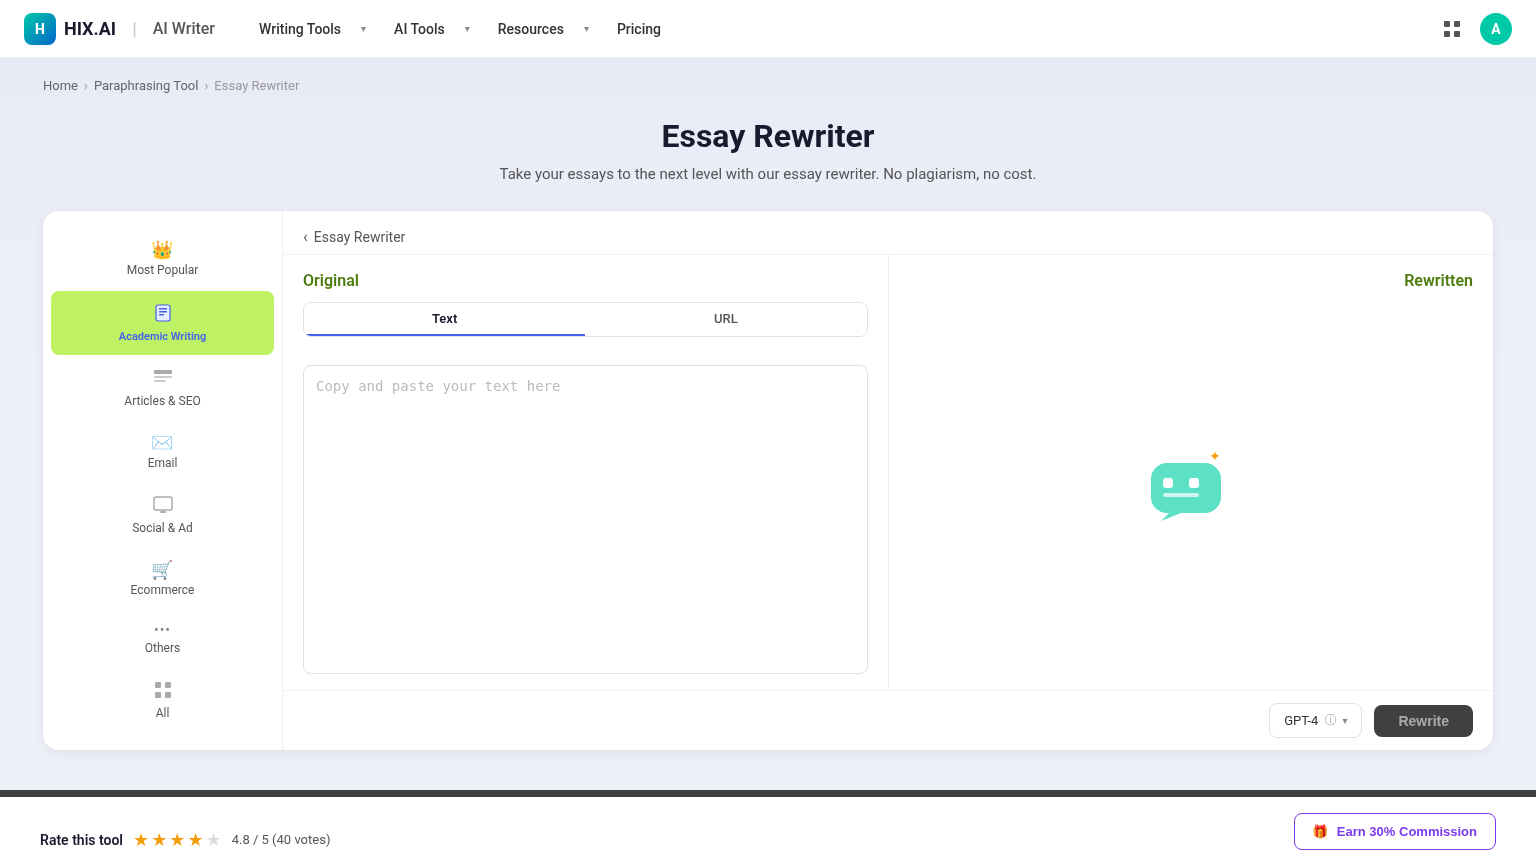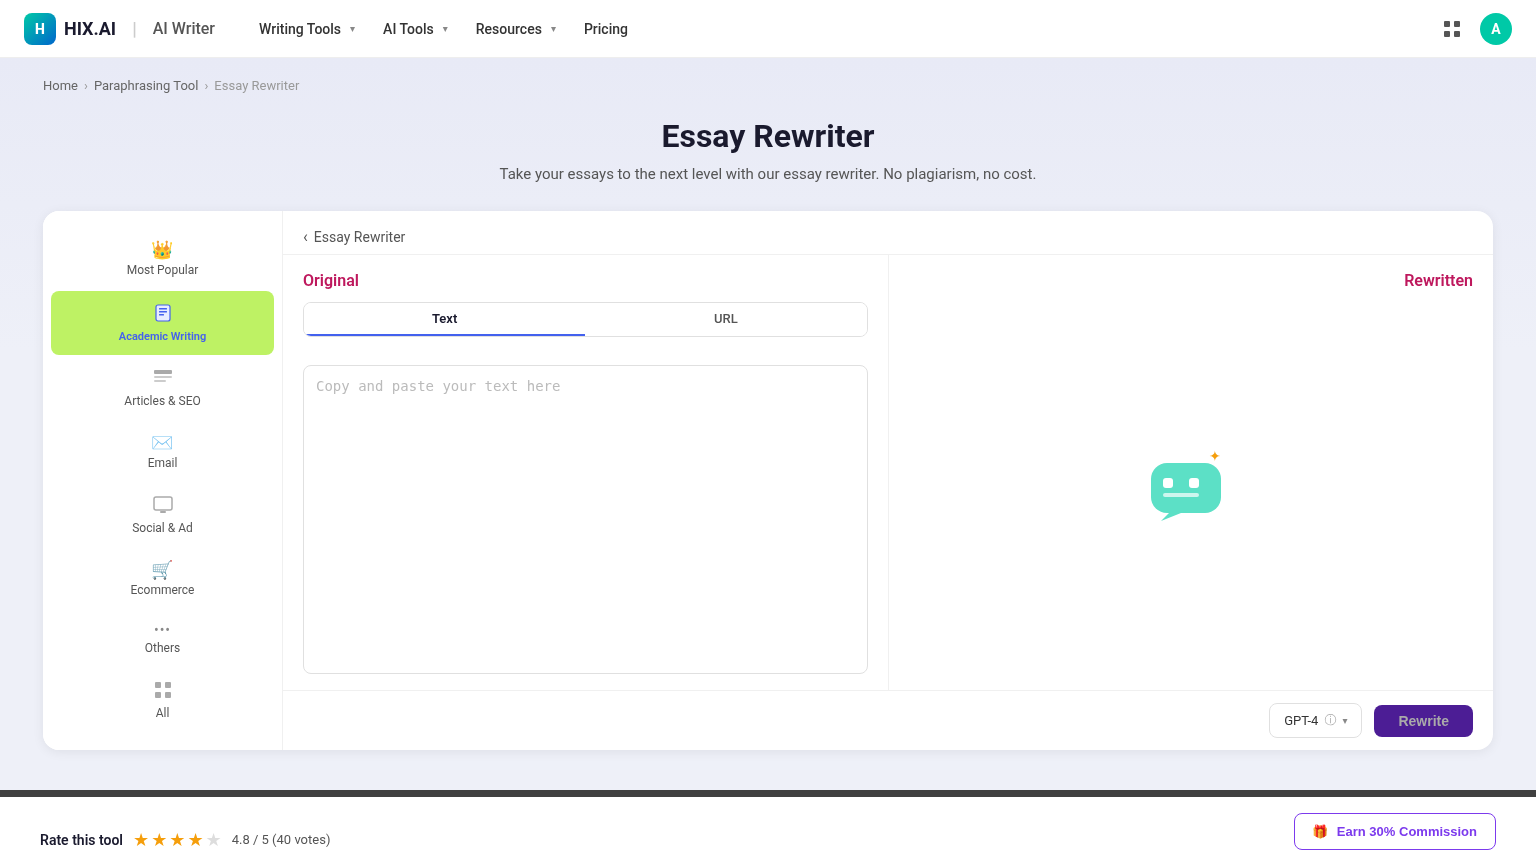--- a/index.html
+++ b/index.html
@@ -48,21 +48,21 @@
     }
     .nav-items {
       display: flex;
       align-items: center;
       gap: 4px;
       flex: 1;
     }
     .nav-item {
       display: flex;
       align-items: center;
-      gap: 9px;
+      gap: 20px;
       padding: 8px 12px;
       border-radius: 6px;
       cursor: pointer;
       font-size: 14px;
       color: #333;
       font-weight: 500;
     }
     .nav-item .chevron { font-size: 10px; color: #888; }
     .nav-right {
       display: flex;
@@ -205,21 +205,21 @@
     .rewritten-col {
       flex: 1;
       padding: 16px 20px;
       display: flex;
       flex-direction: column;
       text-align: right;
     }
     .col-title {
       font-size: 16px;
       font-weight: 600;
-      color: #be185d;
+      color: #4d7c0f;
       margin-bottom: 12px;
     }
 
     
     .tabs {
       display: flex;
       border: 1px solid #e0e0e0;
       border-radius: 8px;
       overflow: hidden;
       margin-bottom: 28px;
@@ -309,21 +309,21 @@
       color: #333;
       background: #fff;
     }
     .gpt-select .info-icon {
       color: #aaa;
       font-size: 12px;
     }
     .gpt-select .chevron { color: #888; font-size: 10px; }
     .rewrite-btn {
       padding: 8px 24px;
-      background: #4c1d95;
+      background: #404040;
       color: #aaa;
       border: none;
       border-radius: 8px;
       font-size: 14px;
       font-weight: 600;
       cursor: not-allowed;
     }
 
     
     .rewritten-placeholder {

